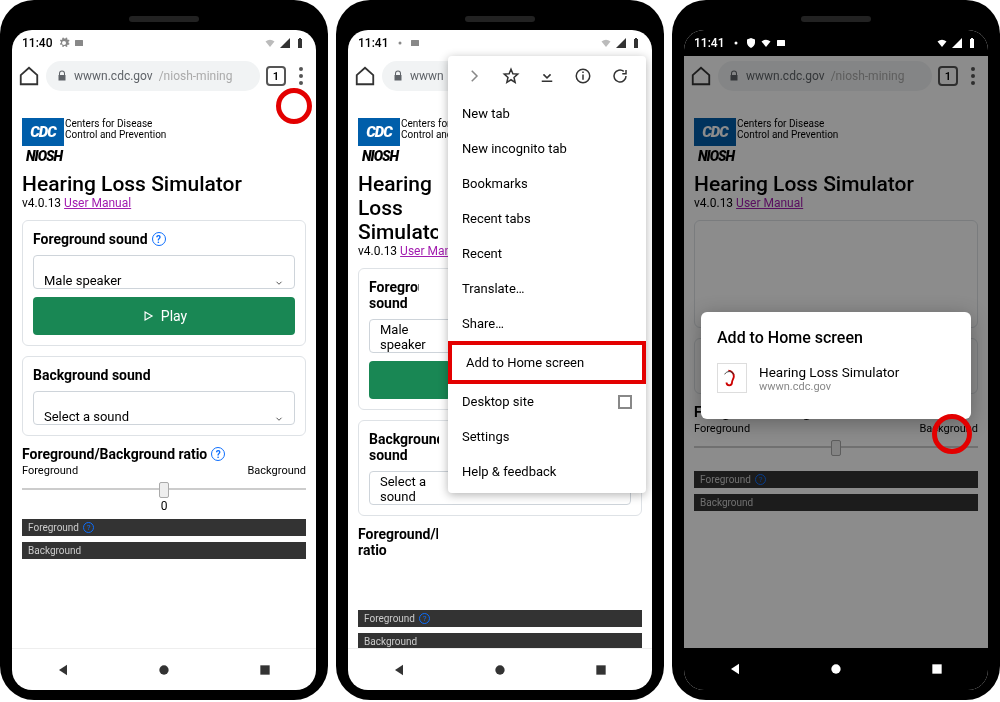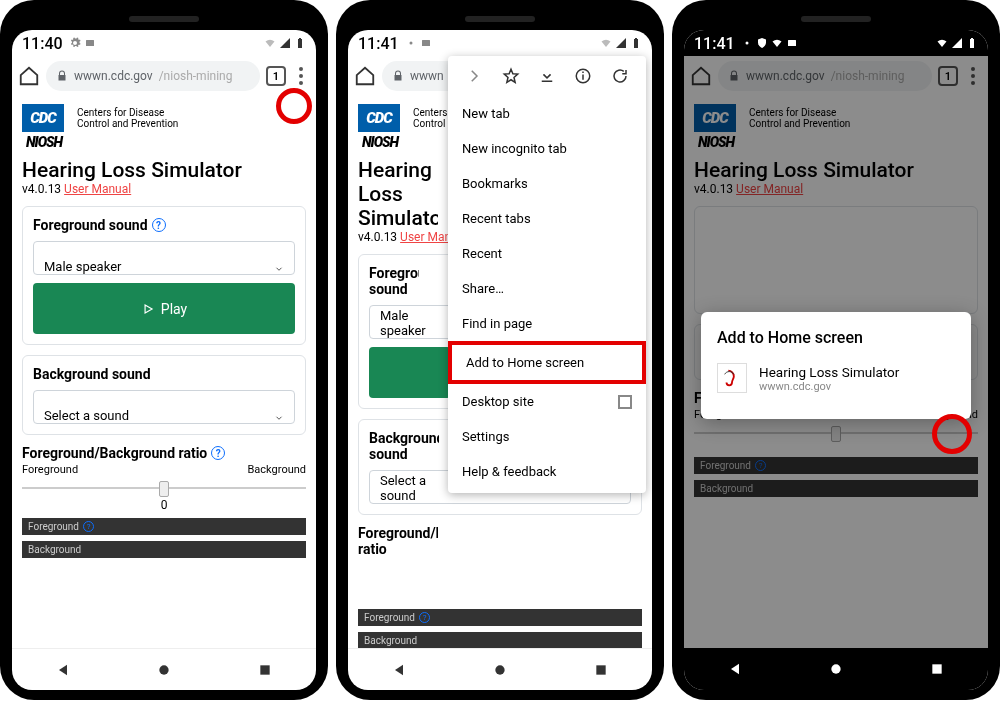--- a/index.html
+++ b/index.html
@@ -1,43 +1,43 @@
 <!DOCTYPE html>
 <html><head>
 <meta charset="utf-8">
 <style>
   * { box-sizing: border-box; margin: 0; padding: 0; font-family: Roboto, Arial, sans-serif; }
   body { background: #fff; width: 1000px; height: 702px; display: flex; justify-content: space-between; padding: 0; }
   .phone { width: 328px; height: 700px; background: #000; border-radius: 34px; padding: 12px; position: relative; }
   .speaker { width: 70px; height: 6px; background: #222; border-radius: 3px; margin: 4px auto 8px; }
   .screen { background: #fff; width: 100%; height: 660px; border-radius: 20px; overflow: hidden; position: relative; display: flex; flex-direction: column; }
-  .statusbar { height: 26px; display: flex; align-items: center; justify-content: space-between; padding: 0 10px; font-size: 16px; font-weight: 500; }
+  .statusbar { height: 26px; display: flex; align-items: center; justify-content: space-between; padding: 0 10px; font-size: 12px; font-weight: 500; }
   .statusbar .right { display: flex; gap: 3px; align-items: center; }
   .si { width: 12px; height: 12px; display: inline-block; }
   .urlbar { height: 40px; display: flex; align-items: center; padding: 0 6px; gap: 6px; }
   .home-icon { width: 22px; height: 22px; }
   .urlfield { flex: 1; background: #f1f3f4; border-radius: 18px; height: 30px; display: flex; align-items: center; padding: 0 10px; font-size: 12px; color: #5f6368; overflow: hidden; white-space: nowrap; gap: 6px; }
   .urlfield svg { flex-shrink: 0; }
   .tabcount { width: 20px; height: 20px; border: 2px solid #555; border-radius: 4px; display: flex; align-items: center; justify-content: center; font-size: 11px; font-weight: 600; }
   .kebab { width: 18px; display: flex; flex-direction: column; align-items: center; gap: 3px; }
   .kebab span { width: 4px; height: 4px; background: #555; border-radius: 50%; }
   .content { flex: 1; padding: 6px 10px 0; overflow: hidden; font-size: 13px; position: relative; }
-  .cdc { display: flex; align-items: center; gap: 13px; margin-top: 2px; }
+  .cdc { display: flex; align-items: flex-start; gap: 1px; margin-top: 16px; }
   .cdc-logo { width: 42px; height: 28px; background: #005eaa; color: #fff; font-weight: 900; font-style: italic; font-size: 15px; display: flex; align-items: center; justify-content: center; letter-spacing: -1px; }
   .cdc-text { font-size: 10px; line-height: 1.1; }
   .niosh { font-weight: 900; font-style: italic; font-size: 14px; letter-spacing: -1px; margin: 2px 0 8px 4px; }
   h1.title { font-size: 21px; font-weight: 500; margin-top: 4px; }
   .ver { font-size: 12px; margin-bottom: 10px; }
-  .link { color: #ef4444; text-decoration: underline; }
+  .link { color: #a21caf; text-decoration: underline; }
   .card { border: 1px solid #dee2e6; border-radius: 6px; padding: 10px; margin-bottom: 10px; }
   .card-title { font-weight: 700; font-size: 14px; margin-bottom: 8px; display: flex; align-items: center; gap: 4px; }
   .help { width: 14px; height: 14px; border: 1.5px solid #0d6efd; border-radius: 50%; color: #0d6efd; font-size: 10px; display: flex; align-items: center; justify-content: center; font-weight: 700; }
   .select { border: 1px solid #ced4da; border-radius: 4px; height: 34px; display: flex; align-items: flex-end; justify-content: space-between; padding: 0 10px; font-size: 13px; margin-bottom: 8px; }
   .chev { width: 10px; height: 10px; }
-  .play-btn { background: #198754; color: #fff; border-radius: 4px; height: 51px; display: flex; align-items: center; justify-content: center; gap: 6px; font-size: 14px; }
+  .play-btn { background: #198754; color: #fff; border-radius: 4px; height: 38px; display: flex; align-items: center; justify-content: center; gap: 6px; font-size: 14px; }
   .ratio-head { font-size: 14px; font-weight: 700; display: flex; align-items: center; gap: 4px; margin-top: 4px; }
   .ratio-labels { display: flex; justify-content: space-between; font-size: 11px; margin-top: 2px; }
   .slider { position: relative; height: 20px; margin: 2px 0; }
   .slider-track { position: absolute; top: 9px; left: 0; right: 0; height: 2px; background: #ccc; }
   .slider-thumb { position: absolute; top: 3px; left: 50%; transform: translateX(-50%); width: 10px; height: 16px; background: #eee; border: 1px solid #aaa; border-radius: 2px; }
   .slider-val { text-align: center; font-size: 12px; margin-top: -2px; }
   .darkrow { background: #333; color: #ccc; font-size: 10px; padding: 3px 6px; margin-top: 6px; display: flex; align-items: center; gap: 4px; }
   .help-sm { width: 11px; height: 11px; border: 1px solid #0d6efd; border-radius: 50%; color: #0d6efd; font-size: 8px; display: flex; align-items: center; justify-content: center; }
   .navbar { height: 42px; display: flex; align-items: center; justify-content: space-around; border-top: 1px solid #eee; }
   .navbar.dark { background: #000; border: none; }
@@ -294,24 +294,24 @@
       <div class="menu-item">
           <span>Bookmarks</span>
         </div>
       <div class="menu-item">
           <span>Recent tabs</span>
         </div>
       <div class="menu-item">
           <span>Recent</span>
         </div>
       <div class="menu-item">
+          <span>Translate…</span>
+        </div>
+      <div class="menu-item">
           <span>Share…</span>
-        </div>
-      <div class="menu-item">
-          <span>Find in page</span>
         </div>
       <div class="menu-item highlight-red">
           <span>Add to Home screen</span>
         </div>
       <div class="menu-item">
           <span>Desktop site</span>
           <span class="checkbox"></span>
         </div>
       <div class="menu-item">
           <span>Settings</span>

